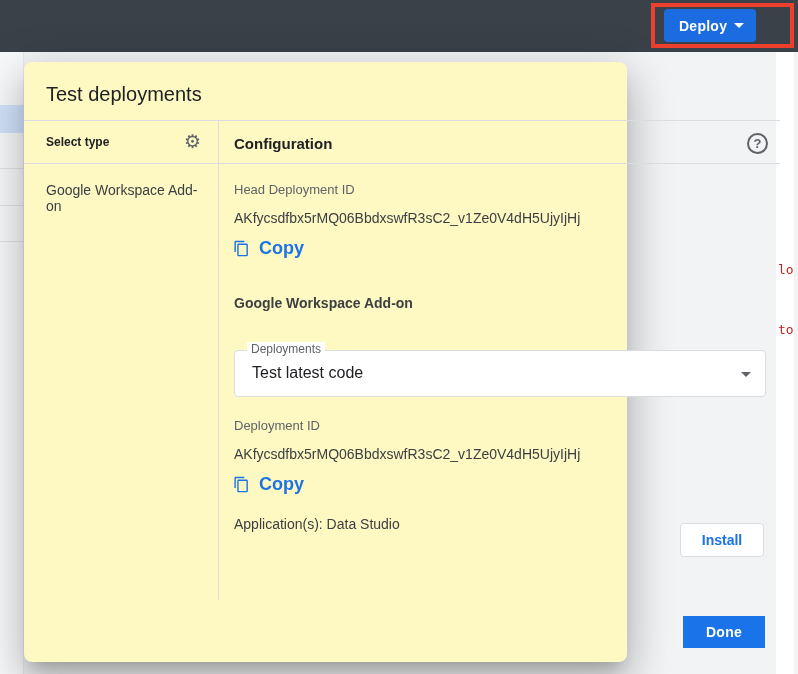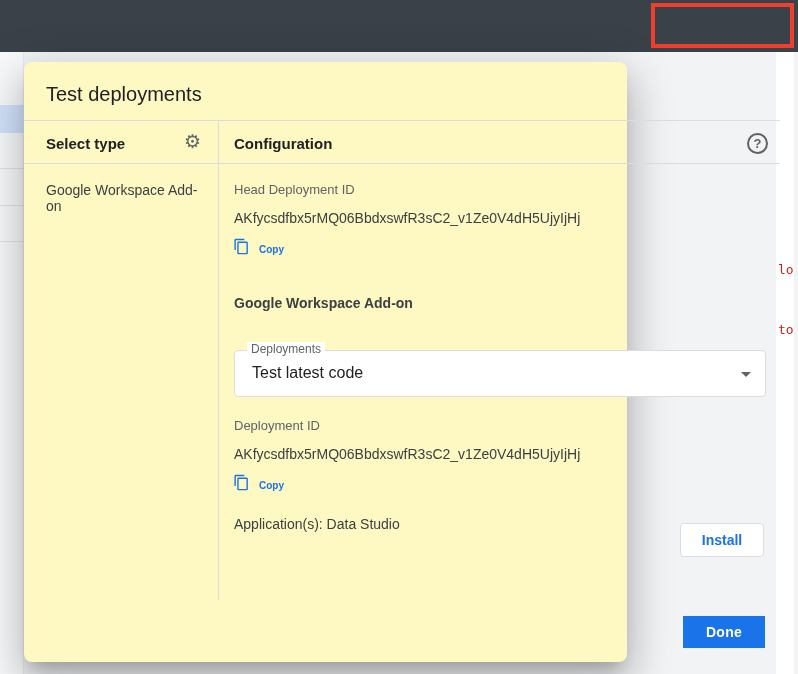--- a/index.html
+++ b/index.html
@@ -37,37 +37,37 @@
   
   .dialog {
     position:absolute; left:24px; top:62px; width:603px; height:600px;
     background:#fef9c3; border-radius:8px; z-index:5;
     box-shadow:0 11px 15px -7px rgba(0,0,0,.2), 0 24px 38px 3px rgba(0,0,0,.14), 0 9px 46px 8px rgba(0,0,0,.12);
   }
   .dialog-title { position:absolute; left:22px; top:21px; font-size:20px; font-weight:500; color:#202124; }
   .div-h { position:absolute; left:0; width:756px; height:1px; background:#dadce0; }
   .div-v { position:absolute; left:194px; top:59px; width:1px; height:479px; background:#dadce0; }
 
-  .left-header  { position:absolute; left:22px;  top:73px; font-size:15px; font-weight:700; color:#202124; }
+  .left-header  { position:absolute; left:22px;  top:73px; font-size:12px; font-weight:700; color:#202124; }
   .right-header { position:absolute; left:210px; top:73px; font-size:15px; font-weight:700; color:#202124; }
   .gear-icon { position:absolute; left:160px; top:68px; font-size:19px; line-height:22px; color:#5f6368; cursor:pointer; font-family:"DejaVu Sans",sans-serif; }
   .help-icon {
     position:absolute; left:723px; top:71px; width:21px; height:21px;
     border:2px solid #5f6368; border-radius:50%; color:#5f6368;
     font-size:13px; font-weight:700; display:flex; align-items:center; justify-content:center; cursor:pointer;
   }
 
   .left-item { position:absolute; left:22px; top:120px; width:160px; font-size:14px; color:#3c4043; cursor:pointer; }
 
   .field-label { position:absolute; left:210px; font-size:13px; color:#5f6368; }
   .field-value { position:absolute; left:210px; font-size:14px; color:#3c4043; }
   .copy-link {
-    position:absolute; left:205px; display:flex; align-items:flex-end; gap:9px;
+    position:absolute; left:205px; display:flex; align-items:center; gap:9px;
     background:none; border:none; cursor:pointer; padding:2px 4px;
-    color:#1a73e8; font-family:inherit; font-size:10px; font-weight:700;
+    color:#1a73e8; font-family:inherit; font-size:18px; font-weight:700;
   }
   .copy-svg { width:17px; height:17px; fill:#1a73e8; }
 
   .section-title { position:absolute; left:210px; top:233px; font-size:14px; font-weight:700; color:#3c4043; }
 
   .select-box { position:absolute; left:210px; top:288px; width:532px; height:47px; border:1px solid #dadce0; border-radius:4px; background:#fff; cursor:pointer; }
   .select-label { position:absolute; left:12px; top:-9px; background:#fff; padding:0 4px; font-size:12px; color:#5f6368; }
   .select-value { position:absolute; left:17px; top:13px; font-size:16px; color:#202124; }
   .select-caret { position:absolute; right:14px; top:21px; }
 
@@ -80,20 +80,24 @@
   .done-btn {
     position:absolute; left:659px; top:554px; width:82px; height:32px;
     background:#1a73e8; border:none; border-radius:0;
     color:#fff; font-family:inherit; font-size:14px; font-weight:700; letter-spacing:.25px; cursor:pointer;
   }
 </style>
 </head>
 <body>
 
 <div class="topbar">
+  <button class="deploy-btn">
+    <span>Deploy</span>
+    <span class="caret-down white"></span>
+  </button>
   <div class="highlight-box"></div>
 </div>
 
 <div class="bg-left">
   <div class="bg-sel"></div>
   <div class="bg-line" style="top:116px"></div>
   <div class="bg-line" style="top:153px"></div>
   <div class="bg-line" style="top:189px"></div>
 </div>
 

